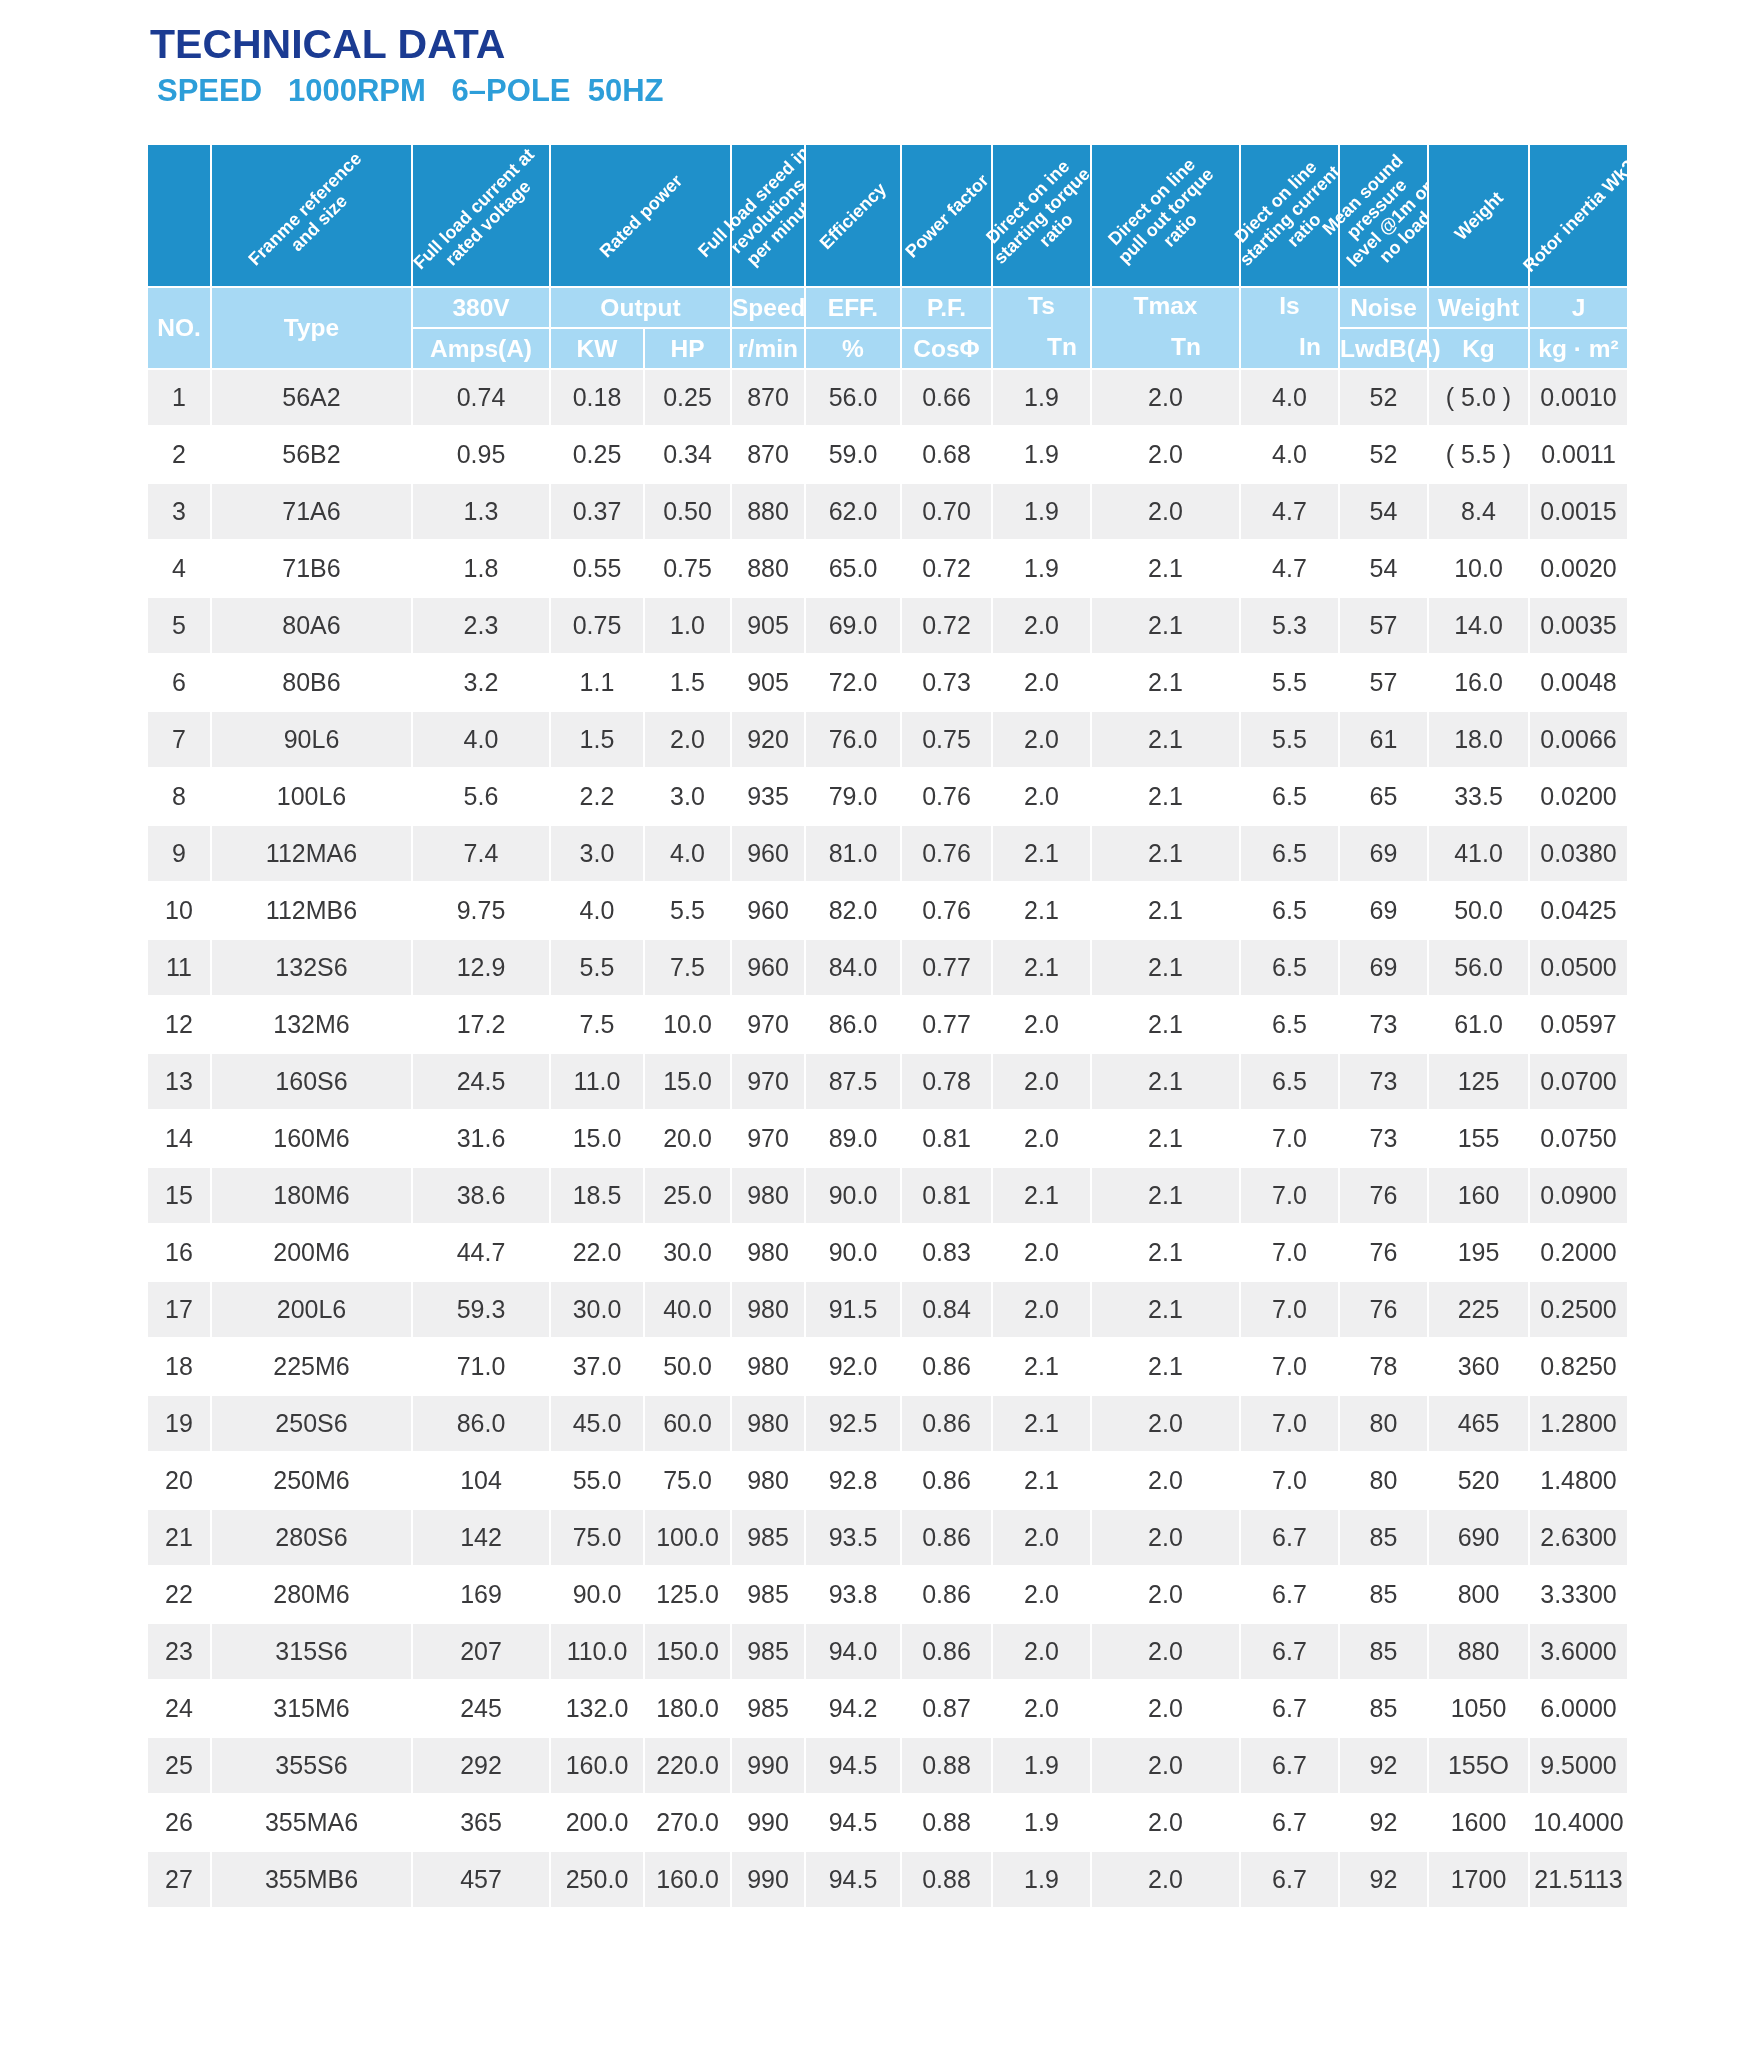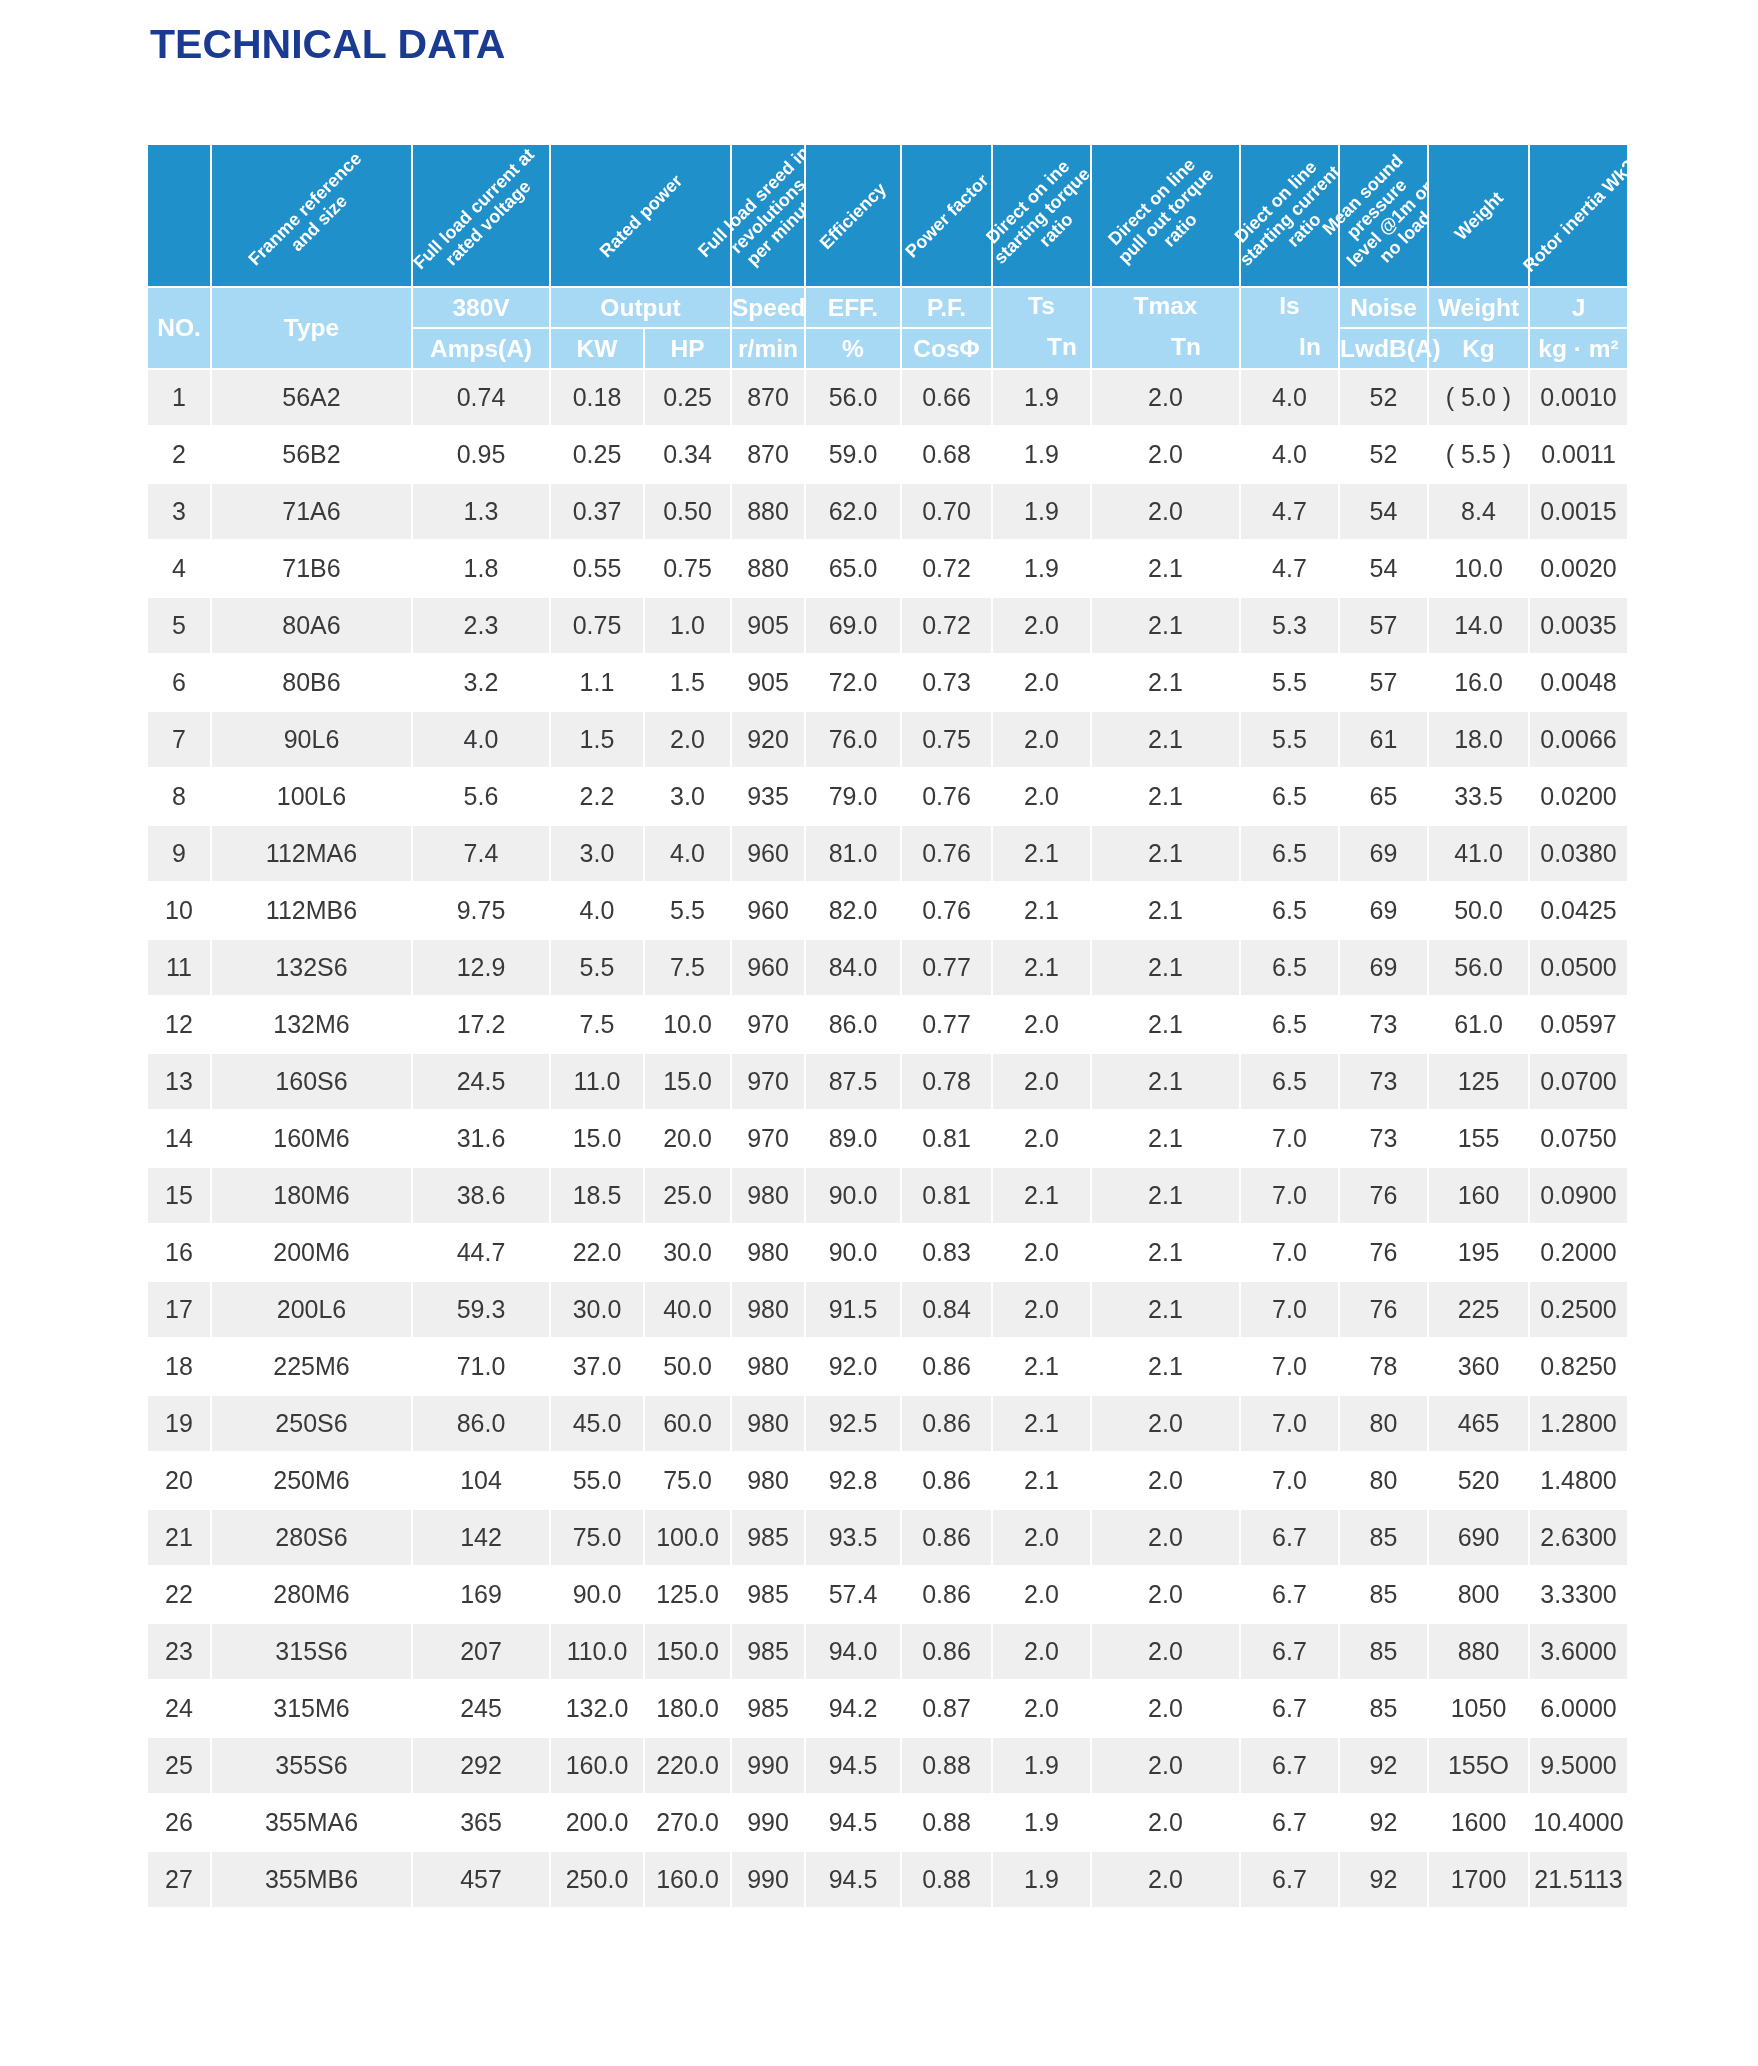--- a/index.html
+++ b/index.html
@@ -74,20 +74,21 @@
     font-size:25px;font-weight:400;color:var(--text-dark);
     background:#ffffff;
   }
   tbody.data tr.gray td{background:var(--row-gray);}
 </style>
 </head>
 <body>
 
 <div class="page">
   <div class="title">TECHNICAL DATA</div>
+  <div class="subtitle">SPEED   1000RPM   6–POLE  50HZ</div>
 
   <table class="tech">
     <colgroup>
         <col style="width: 64px;">
         <col style="width: 201px;">
         <col style="width: 138px;">
         <col style="width: 94px;">
         <col style="width: 87px;">
         <col style="width: 74px;">
         <col style="width: 96px;">
@@ -521,21 +522,21 @@
           <td>690</td>
           <td>2.6300</td>
         </tr>
         <tr class="white">
           <td>22</td>
           <td>280M6</td>
           <td>169</td>
           <td>90.0</td>
           <td>125.0</td>
           <td>985</td>
-          <td>57.4</td>
+          <td>93.8</td>
           <td>0.86</td>
           <td>2.0</td>
           <td>2.0</td>
           <td>6.7</td>
           <td>85</td>
           <td>800</td>
           <td>3.3300</td>
         </tr>
         <tr class="gray">
           <td>23</td>

